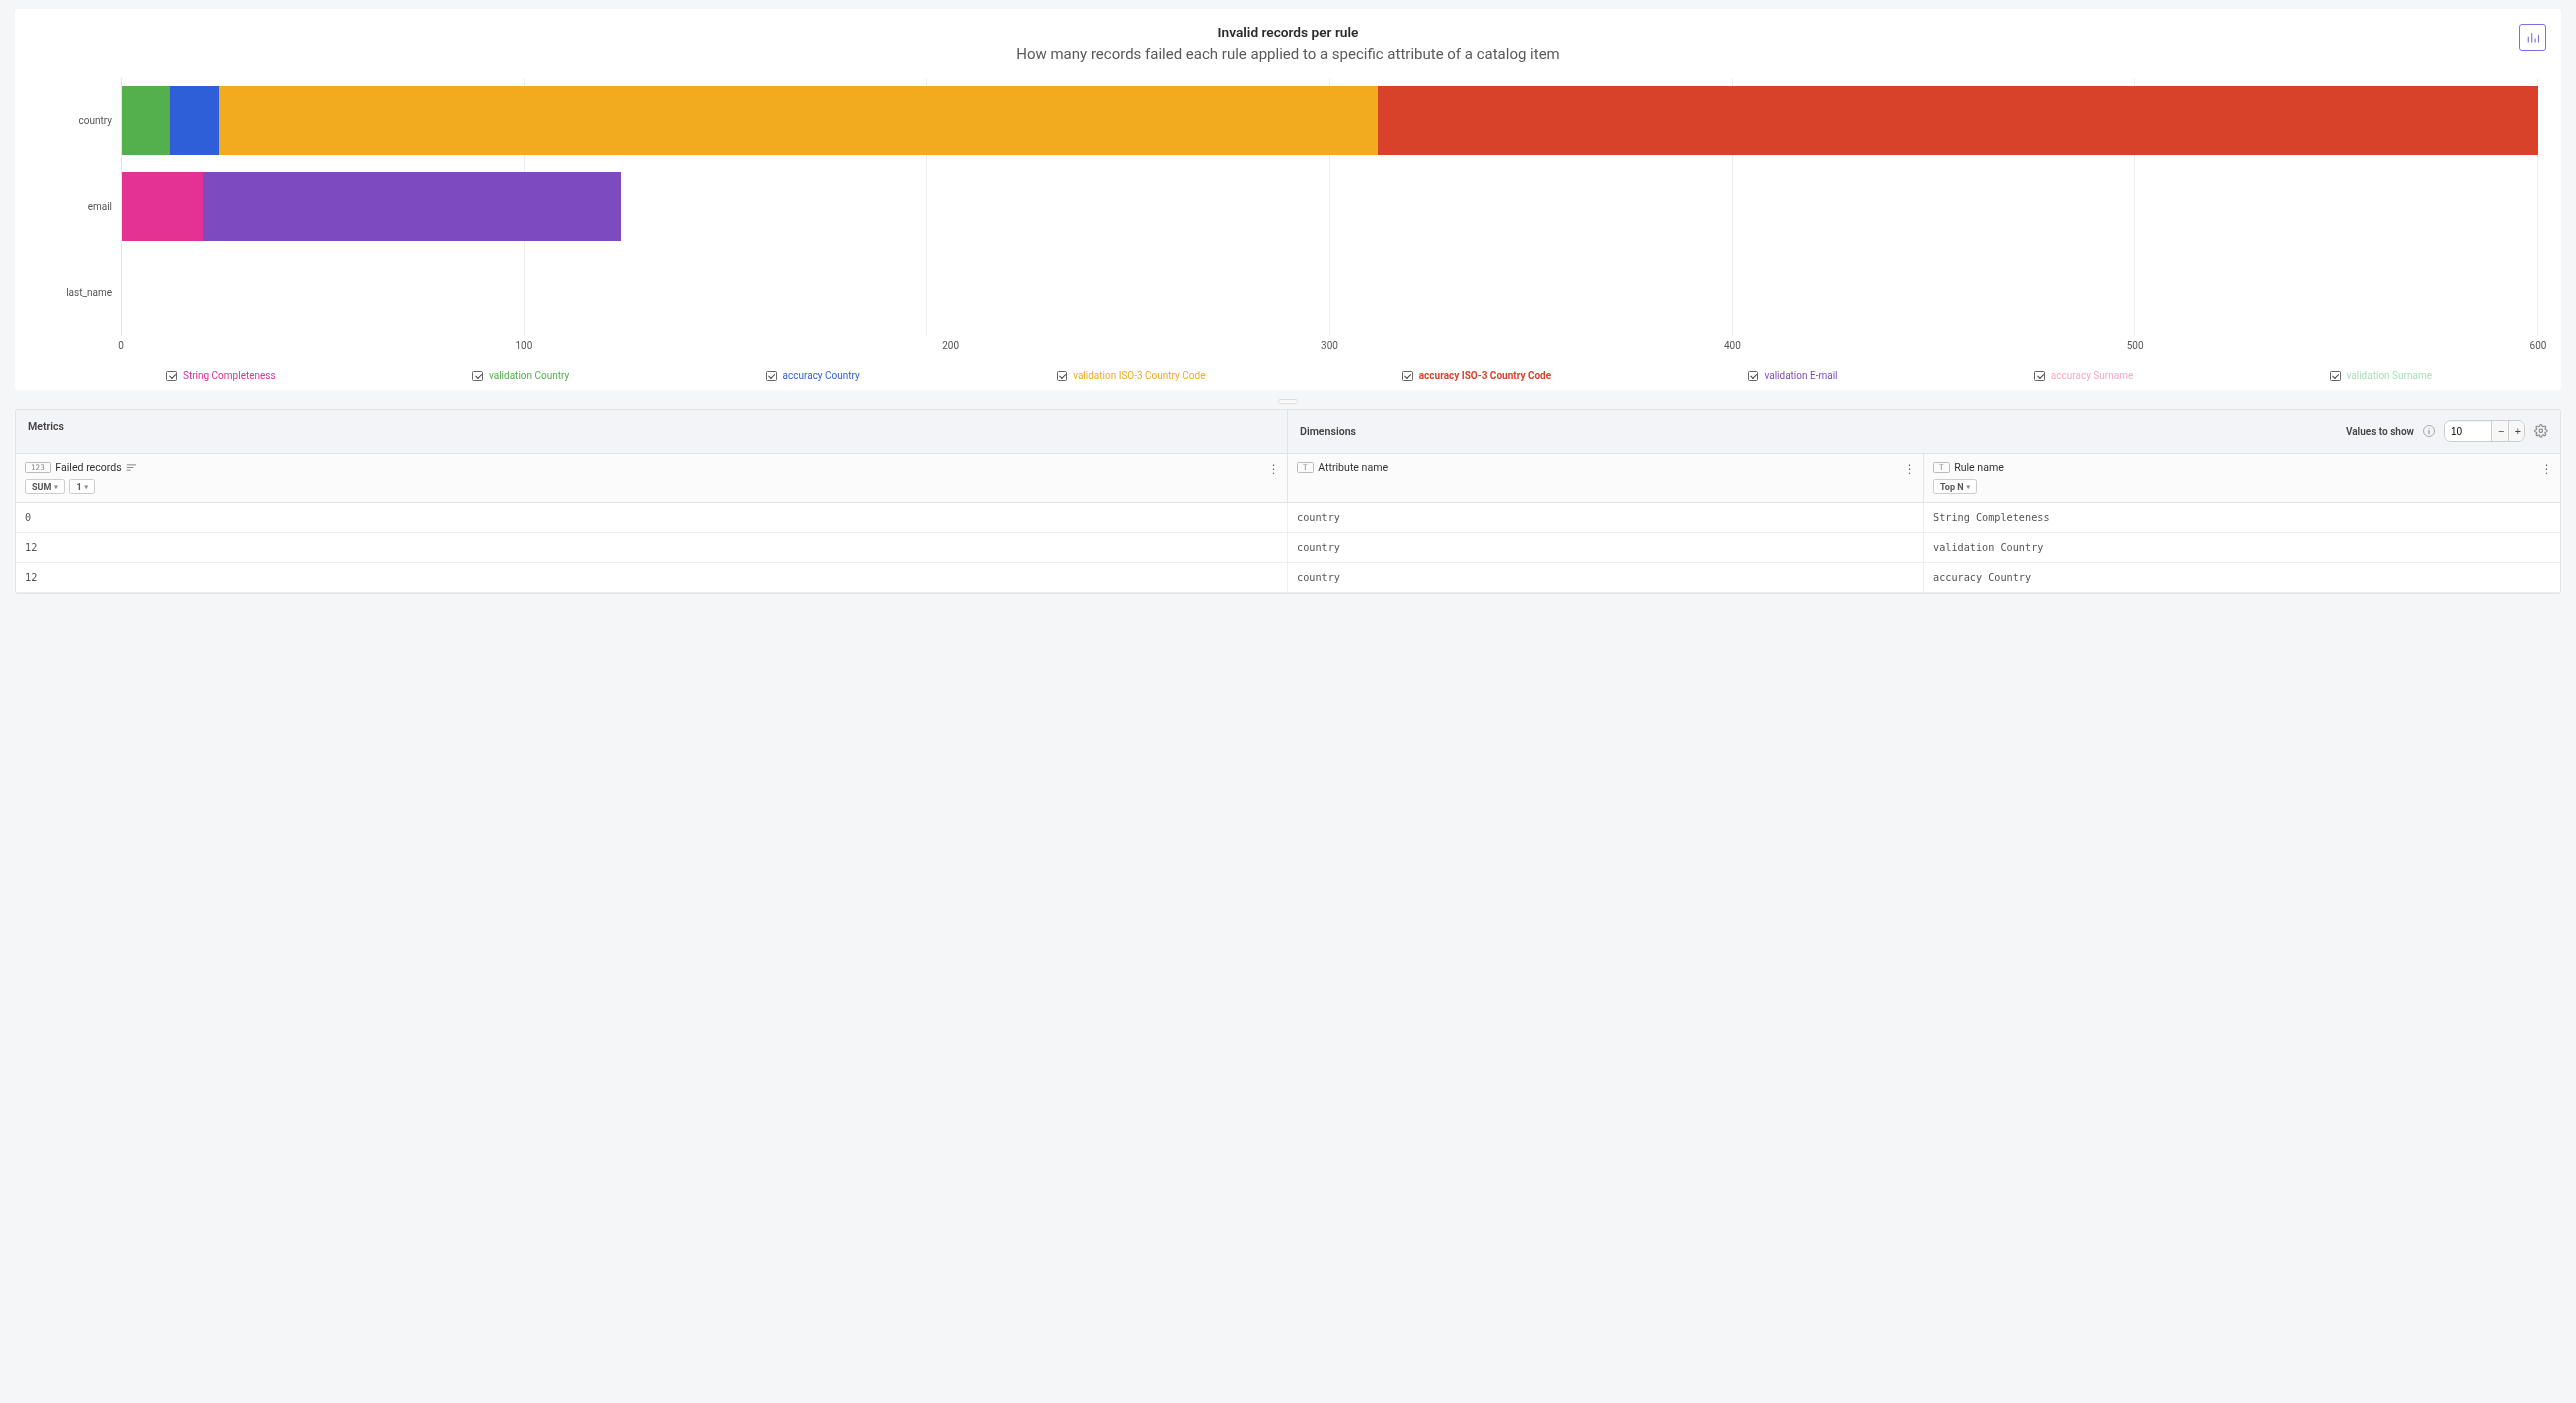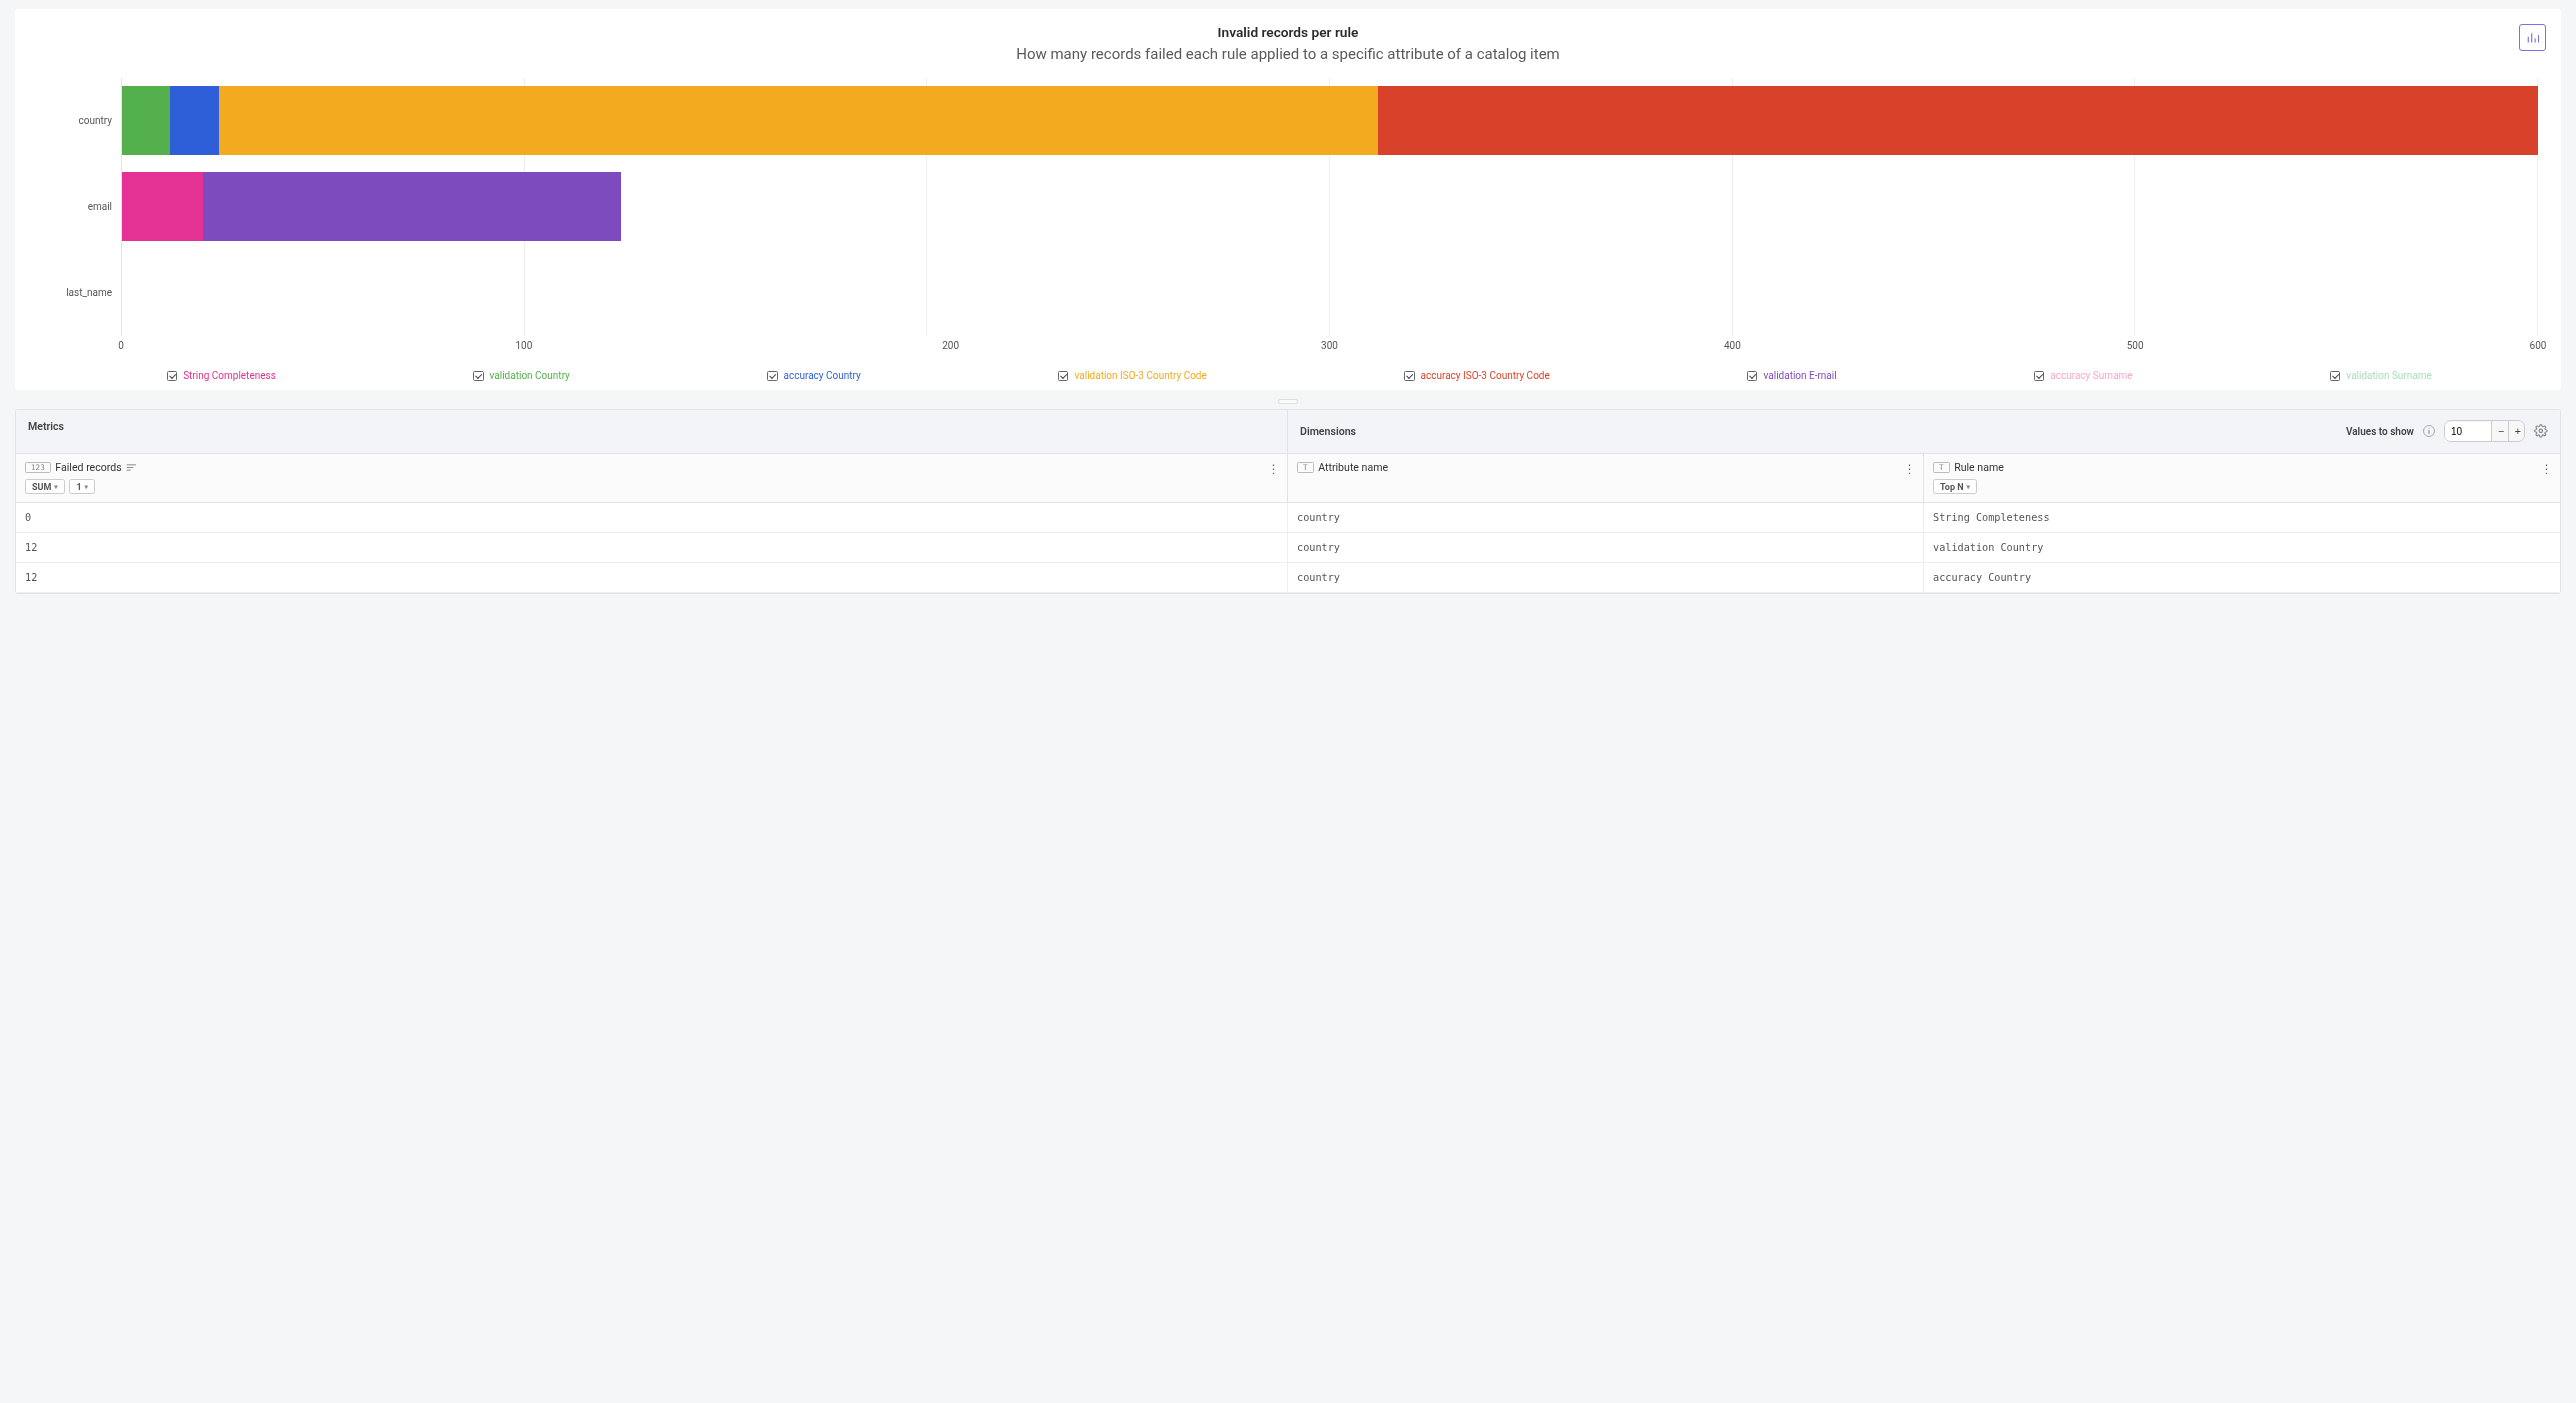--- a/index.html
+++ b/index.html
@@ -253,21 +253,21 @@
       <div class="legend-item">
         <span class="checkbox"></span>
         <span style="color: rgb(47, 95, 216);">accuracy Country</span>
       </div>
       <div class="legend-item">
         <span class="checkbox"></span>
         <span style="color: rgb(242, 170, 30);">validation ISO-3 Country Code</span>
       </div>
       <div class="legend-item">
         <span class="checkbox"></span>
-        <span style="color: rgb(217, 66, 42);">accuracy ISO-3 Country Code</span>
+        <span style="color: rgb(217, 66, 42); font-weight: bold;">accuracy ISO-3 Country Code</span>
       </div>
       <div class="legend-item">
         <span class="checkbox"></span>
         <span style="color: rgb(126, 75, 191);">validation E-mail</span>
       </div>
       <div class="legend-item">
         <span class="checkbox"></span>
         <span style="color: rgb(247, 168, 201);">accuracy Surname</span>
       </div>
       <div class="legend-item">

